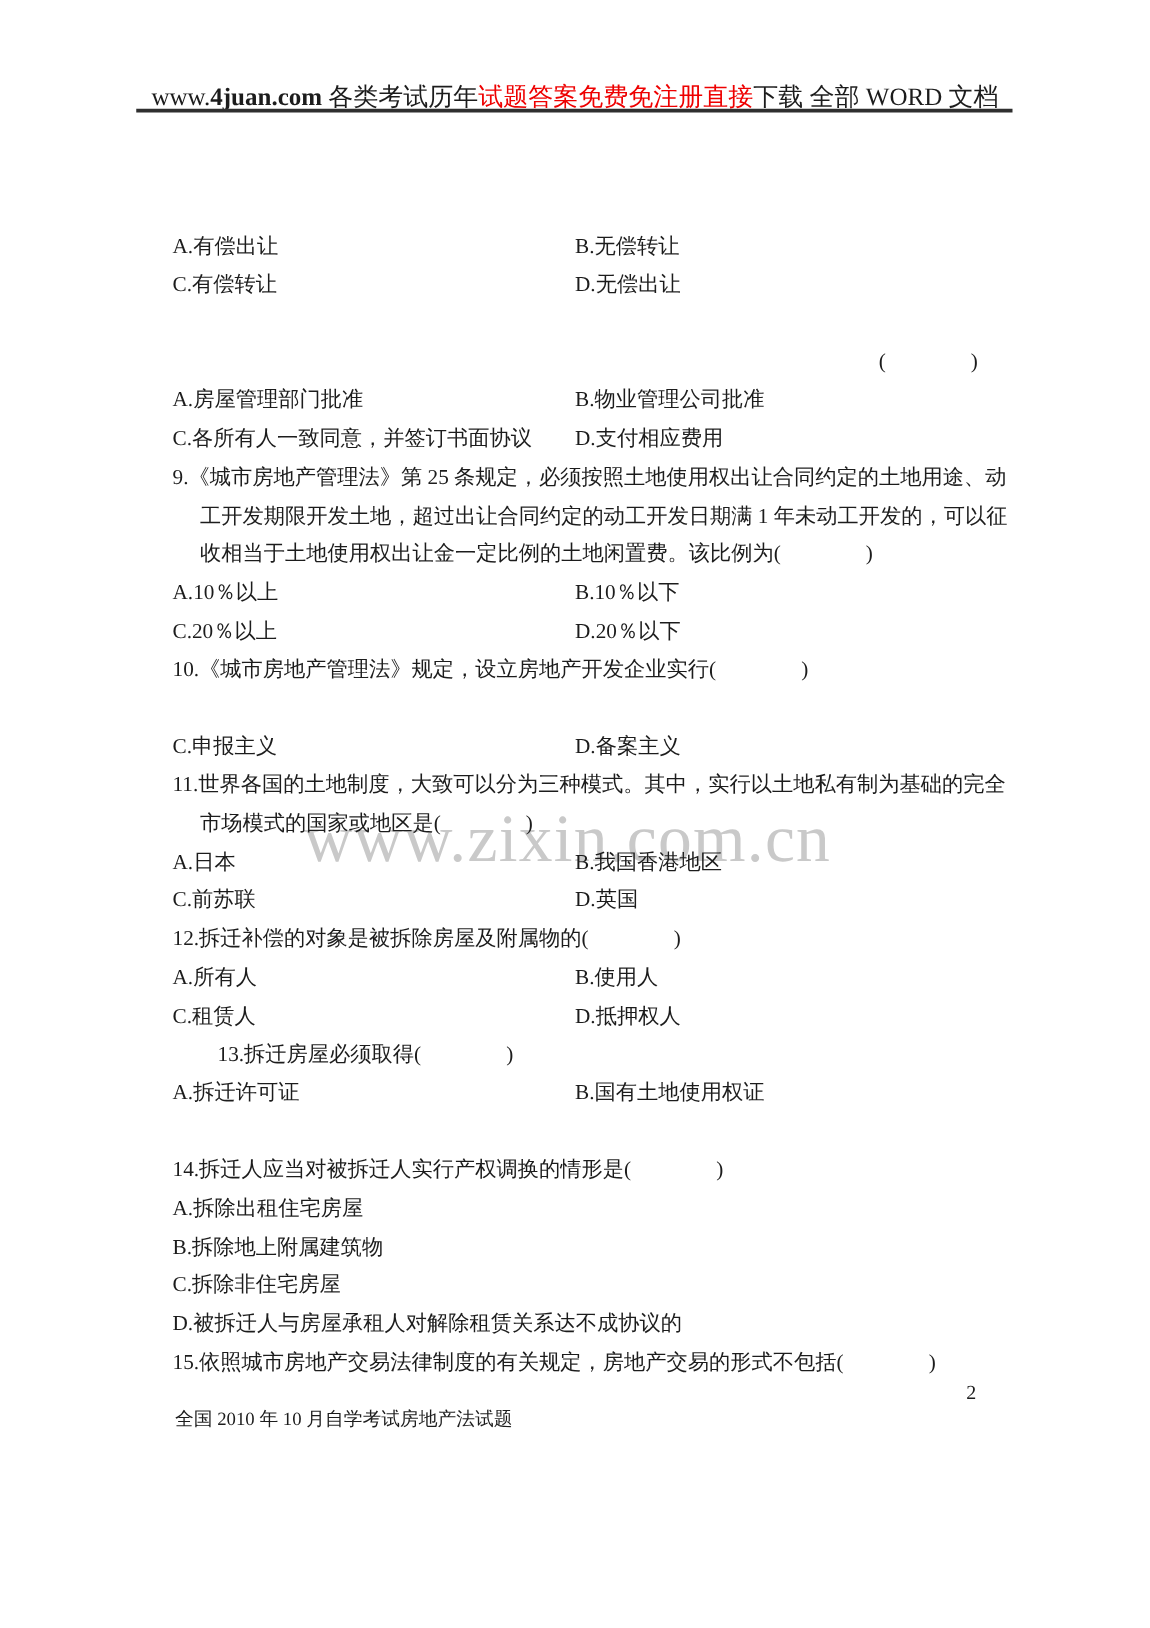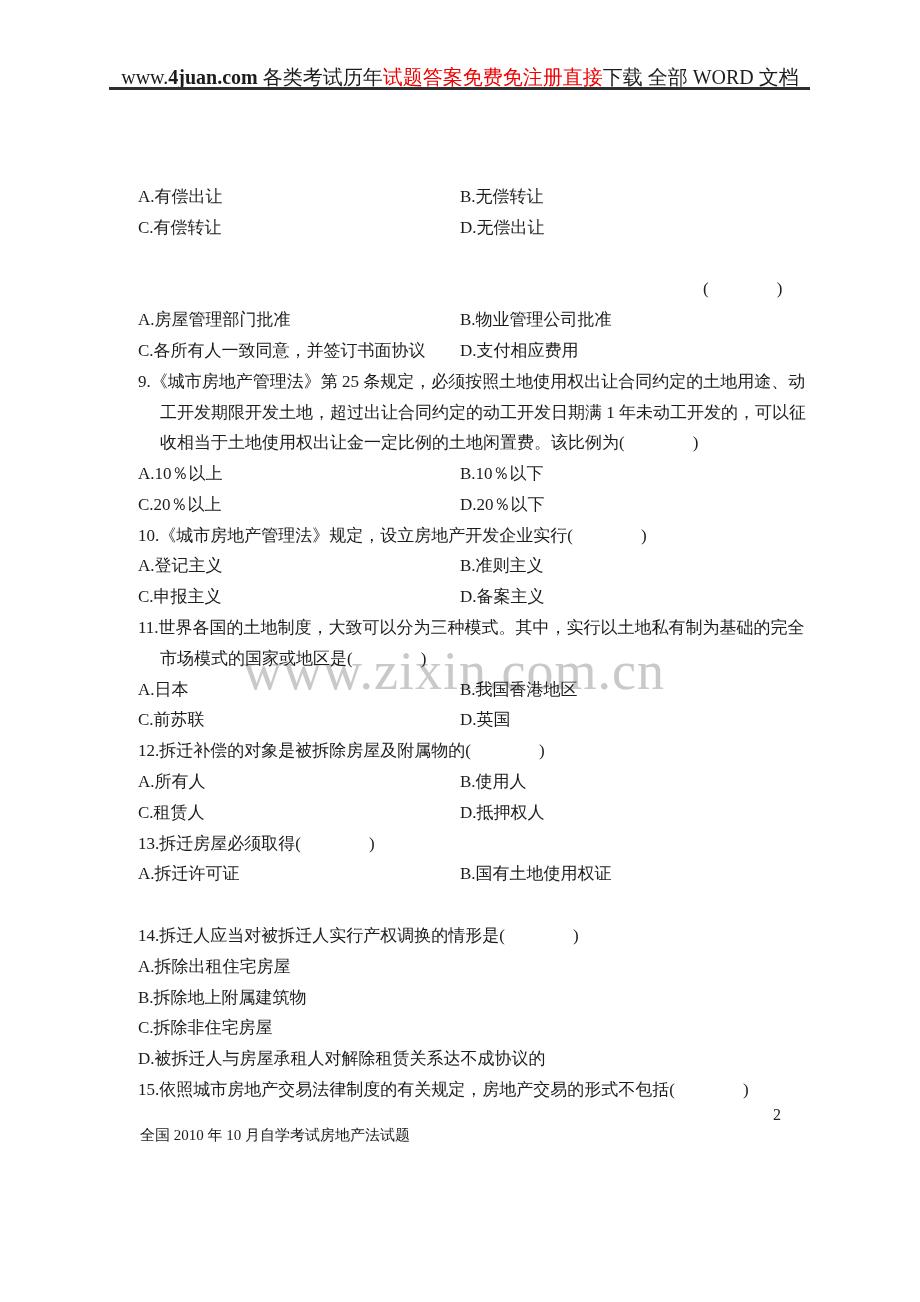--- a/index.html
+++ b/index.html
@@ -68,30 +68,29 @@
       <div class="row" style="top: 216.79px;"><span class="col col-a">C.有偿转让</span><span class="col col-b">D.无偿出让</span></div>
       <div class="row" style="top: 278.37px;"><span class="paren-span">(　　　　)</span></div>
       <div class="row" style="top: 309.16px;"><span class="col col-a">A.房屋管理部门批准</span><span class="col col-b">B.物业管理公司批准</span></div>
       <div class="row" style="top: 339.95px;"><span class="col col-a">C.各所有人一致同意，并签订书面协议</span><span class="col col-b">D.支付相应费用</span></div>
       <div class="row" style="top: 370.74px;"><span class="col col-a">9.《城市房地产管理法》第 25 条规定，必须按照土地使用权出让合同约定的土地用途、动</span></div>
       <div class="row" style="top: 401.53px;"><span class="col col-a indent-1">工开发期限开发土地，超过出让合同约定的动工开发日期满 1 年未动工开发的，可以征</span></div>
       <div class="row" style="top: 432.32px;"><span class="col col-a indent-1">收相当于土地使用权出让金一定比例的土地闲置费。该比例为(　　　　)</span></div>
       <div class="row" style="top: 463.11px;"><span class="col col-a">A.10％以上</span><span class="col col-b">B.10％以下</span></div>
       <div class="row" style="top: 493.9px;"><span class="col col-a">C.20％以上</span><span class="col col-b">D.20％以下</span></div>
       <div class="row" style="top: 524.69px;"><span class="col col-a">10.《城市房地产管理法》规定，设立房地产开发企业实行(　　　　)</span></div>
-      <div class="row" style="top: 555.48px;"><span class="col col-a">A.登记主义</span><span class="col col-b">B.准则主义</span></div>
       <div class="row" style="top: 586.27px;"><span class="col col-a">C.申报主义</span><span class="col col-b">D.备案主义</span></div>
       <div class="row" style="top: 617.06px;"><span class="col col-a">11.世界各国的土地制度，大致可以分为三种模式。其中，实行以土地私有制为基础的完全</span></div>
       <div class="row" style="top: 647.85px;"><span class="col col-a indent-1">市场模式的国家或地区是(　　　　)</span></div>
       <div class="row" style="top: 678.64px;"><span class="col col-a">A.日本</span><span class="col col-b">B.我国香港地区</span></div>
       <div class="row" style="top: 709.43px;"><span class="col col-a">C.前苏联</span><span class="col col-b">D.英国</span></div>
       <div class="row" style="top: 740.22px;"><span class="col col-a">12.拆迁补偿的对象是被拆除房屋及附属物的(　　　　)</span></div>
       <div class="row" style="top: 771.01px;"><span class="col col-a">A.所有人</span><span class="col col-b">B.使用人</span></div>
       <div class="row" style="top: 801.8px;"><span class="col col-a">C.租赁人</span><span class="col col-b">D.抵押权人</span></div>
-      <div class="row" style="top: 832.59px;"><span class="col col-a">13.拆迁房屋必须取得(　　　　)</span></div>
+      <div class="row" style="top: 832.59px; margin-left: 36px;"><span class="col col-a">13.拆迁房屋必须取得(　　　　)</span></div>
       <div class="row" style="top: 863.38px;"><span class="col col-a">A.拆迁许可证</span><span class="col col-b">B.国有土地使用权证</span></div>
       <div class="row" style="top: 924.96px;"><span class="col col-a">14.拆迁人应当对被拆迁人实行产权调换的情形是(　　　　)</span></div>
       <div class="row" style="top: 955.75px;"><span class="col col-a">A.拆除出租住宅房屋</span></div>
       <div class="row" style="top: 986.54px;"><span class="col col-a">B.拆除地上附属建筑物</span></div>
       <div class="row" style="top: 1017.33px;"><span class="col col-a">C.拆除非住宅房屋</span></div>
       <div class="row" style="top: 1048.12px;"><span class="col col-a">D.被拆迁人与房屋承租人对解除租赁关系达不成协议的</span></div>
       <div class="row" style="top: 1078.91px;"><span class="col col-a">15.依照城市房地产交易法律制度的有关规定，房地产交易的形式不包括(　　　　)</span></div>
     </div>
 
   <div class="page-number">2</div>

